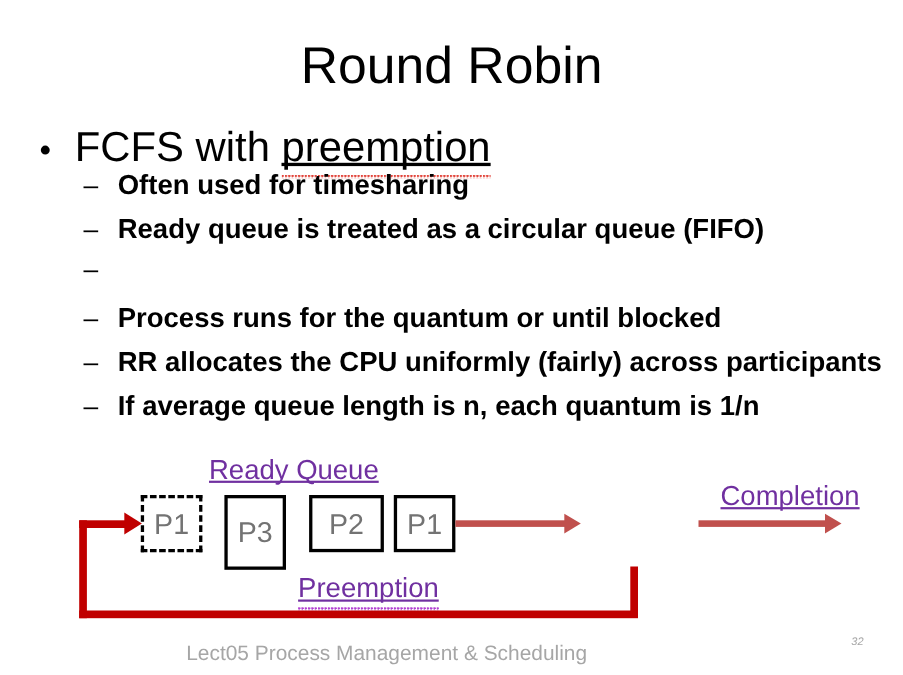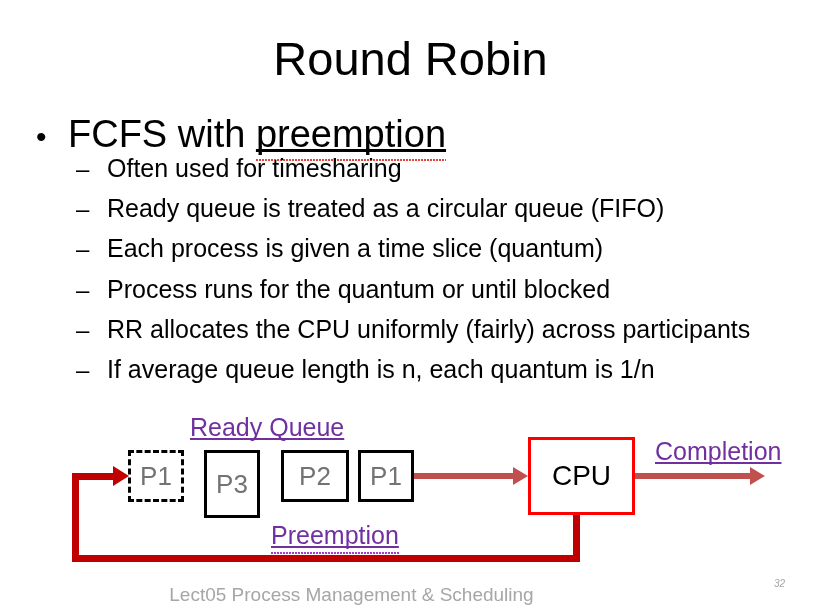--- a/index.html
+++ b/index.html
@@ -94,20 +94,21 @@
     font-size: 24px;
     color: #000;
     line-height: 1;
     flex: none;
   }
   .l2-text {
     font-size: 25px;
     color: #000000;
     line-height: 1.18;
     white-space: nowrap;
+    font-weight: bold;
   }
 
   
   #diagram {
     position: absolute;
     left: 0;
     top: 400px;
     width: 821px;
     height: 180px;
   }
@@ -228,21 +229,20 @@
     <div class="l2-row">
       <span class="l2-marker">–</span>
       <span class="l2-text">Often used for timesharing</span>
     </div>
     <div class="l2-row">
       <span class="l2-marker">–</span>
       <span class="l2-text">Ready queue is treated as a circular queue (FIFO)</span>
     </div>
     <div class="l2-row">
       <span class="l2-marker">–</span>
-      <span class="l2-text">Each process is given a time slice (quantum)</span>
     </div>
     <div class="l2-row">
       <span class="l2-marker">–</span>
       <span class="l2-text">Process runs for the quantum or until blocked</span>
     </div>
     <div class="l2-row">
       <span class="l2-marker">–</span>
       <span class="l2-text">RR allocates the CPU uniformly (fairly) across participants</span>
     </div>
     <div class="l2-row">
@@ -258,21 +258,20 @@
 
     <div class="diag-label" style="left:655px; top:39px;">Completion</div>
 
     <div class="diag-label misspell" style="left:271px; top:123px;">Preemption</div>
 
     <div class="proc-box dashed" style="left:128px; top:50px; width:56px; height:52px;">P1</div>
     <div class="proc-box" style="left:204px; top:50px; width:56px; height:68px;">P3</div>
     <div class="proc-box" style="left:281px; top:50px; width:68px; height:52px;">P2</div>
     <div class="proc-box" style="left:358px; top:50px; width:56px; height:52px;">P1</div>
 
-    <div id="cpu-box" style="left:528px; top:37px; width:107px; height:78px;">CPU</div>
 
     <div class="flow-arrow-line" style="left:414px; top:73px; width:100px;"></div>
     <div class="flow-arrow-head" style="left:513px; top:67px;"></div>
 
     <div class="flow-arrow-line" style="left:635px; top:73px; width:116px;"></div>
     <div class="flow-arrow-head" style="left:750px; top:67px;"></div>
 
     <div class="loop-seg" style="left:573px; top:115px; width:7px; height:46px;"></div>
     <div class="loop-seg" style="left:72px; top:155px; width:508px; height:7px;"></div>
     <div class="loop-seg" style="left:72px; top:73px; width:7px; height:89px;"></div>

